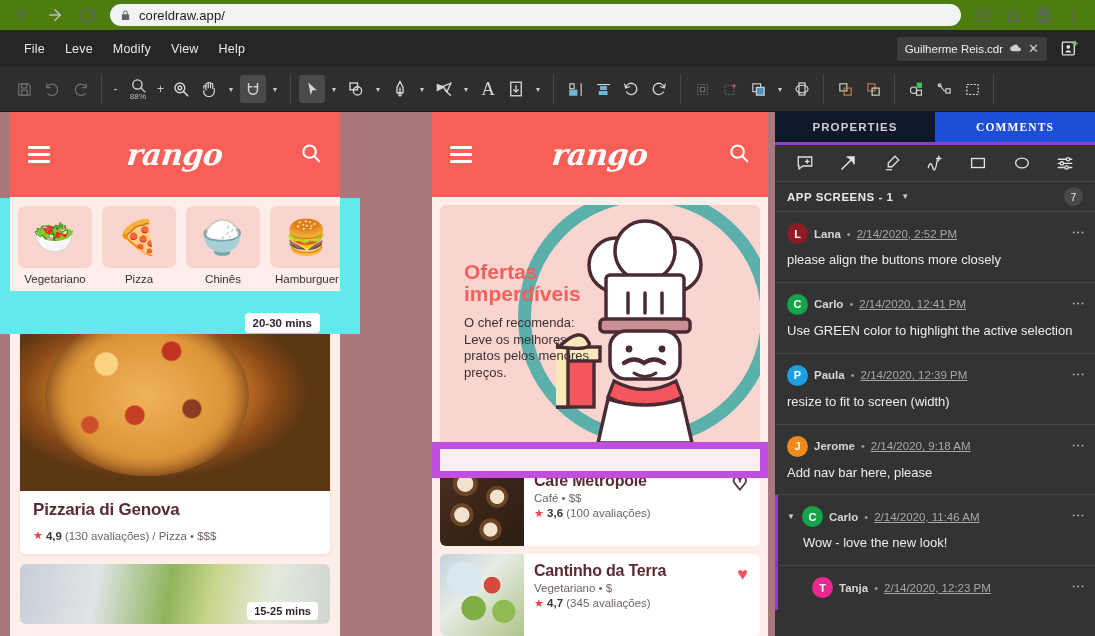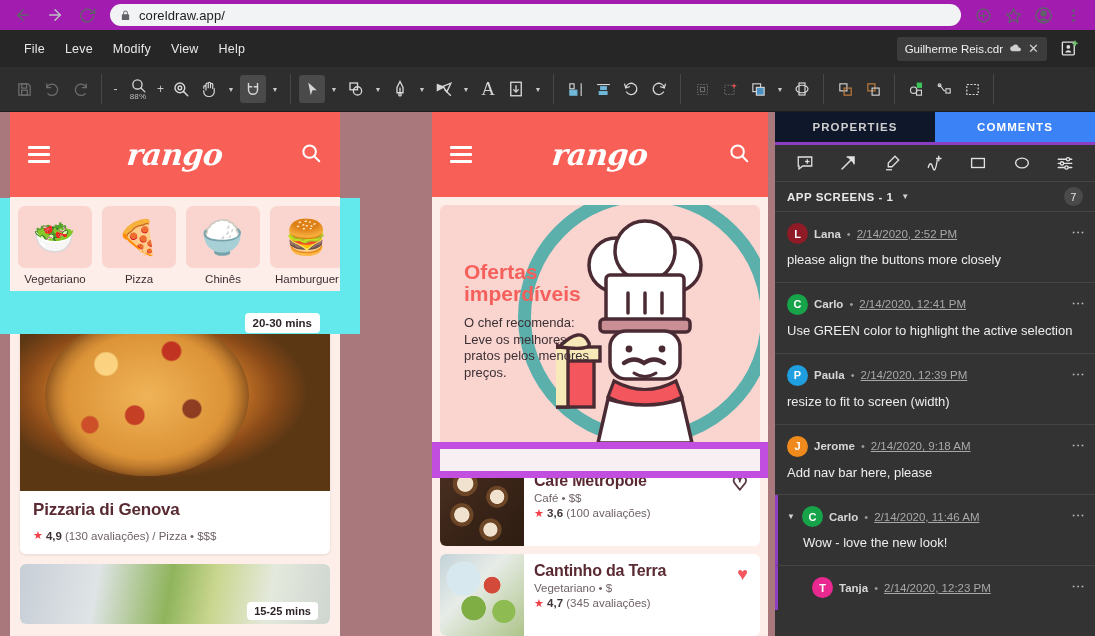--- a/index.html
+++ b/index.html
@@ -5,21 +5,21 @@
   * { margin:0; padding:0; box-sizing:border-box; }
   html,body { width:1095px; height:636px; overflow:hidden; }
   body {
     font-family:"Liberation Sans", sans-serif;
     background:#2b2b2b;
     -webkit-font-smoothing:antialiased;
   }
 
   
   .browser-bar {
-    height:30px; background:#a21caf; display:flex; align-items:center;
+    height:30px; background:#4d7c0f; display:flex; align-items:center;
     padding:0 8px; gap:2px; position:relative;
   }
   .nav-btn {
     width:30px; height:30px; display:flex; align-items:center; justify-content:center;
     color:#5f6368; flex:0 0 auto;
   }
   .nav-btn.disabled { color:#bdc1c6; }
   .omnibox {
     flex:1; height:22px; background:#f1f3f4; border-radius:11px;
     display:flex; align-items:center; padding:0 10px; gap:8px;
@@ -240,21 +240,21 @@
   .heart.full { color:#f5565d; }
 
   
   .panel { width:320px; flex:0 0 auto; background:#333333; display:flex; flex-direction:column; }
   .tabs { display:flex; height:33px; }
   .tab {
     flex:1; display:flex; align-items:center; justify-content:center;
     font-size:11.5px; letter-spacing:1.1px; font-weight:700; color:#cfcfcf;
     background:#0f172a; border-bottom:3px solid #8e3ec1;
   }
-  .tab.active { background:#3b82f6; color:#fff; border-bottom:3px solid #8e3ec1; }
+  .tab.active { background:#1d4ed8; color:#fff; border-bottom:3px solid #8e3ec1;font-family:Liberation Serif, serif; }
   .panel-tools {
     height:37px; display:flex; align-items:center; justify-content:space-around;
     background:#333; border-bottom:1px solid #454545; padding:0 8px;
   }
   .ptool { color:#e2e2e2; width:26px; height:26px; display:flex; align-items:center; justify-content:center; }
   .screens-row {
     height:30px; display:flex; align-items:center; padding:0 12px;
     background:#333; border-bottom:1px solid #454545;
   }
   .screens-lbl { font-size:11.5px; font-weight:700; color:#e8e8e8; letter-spacing:.5px; }

